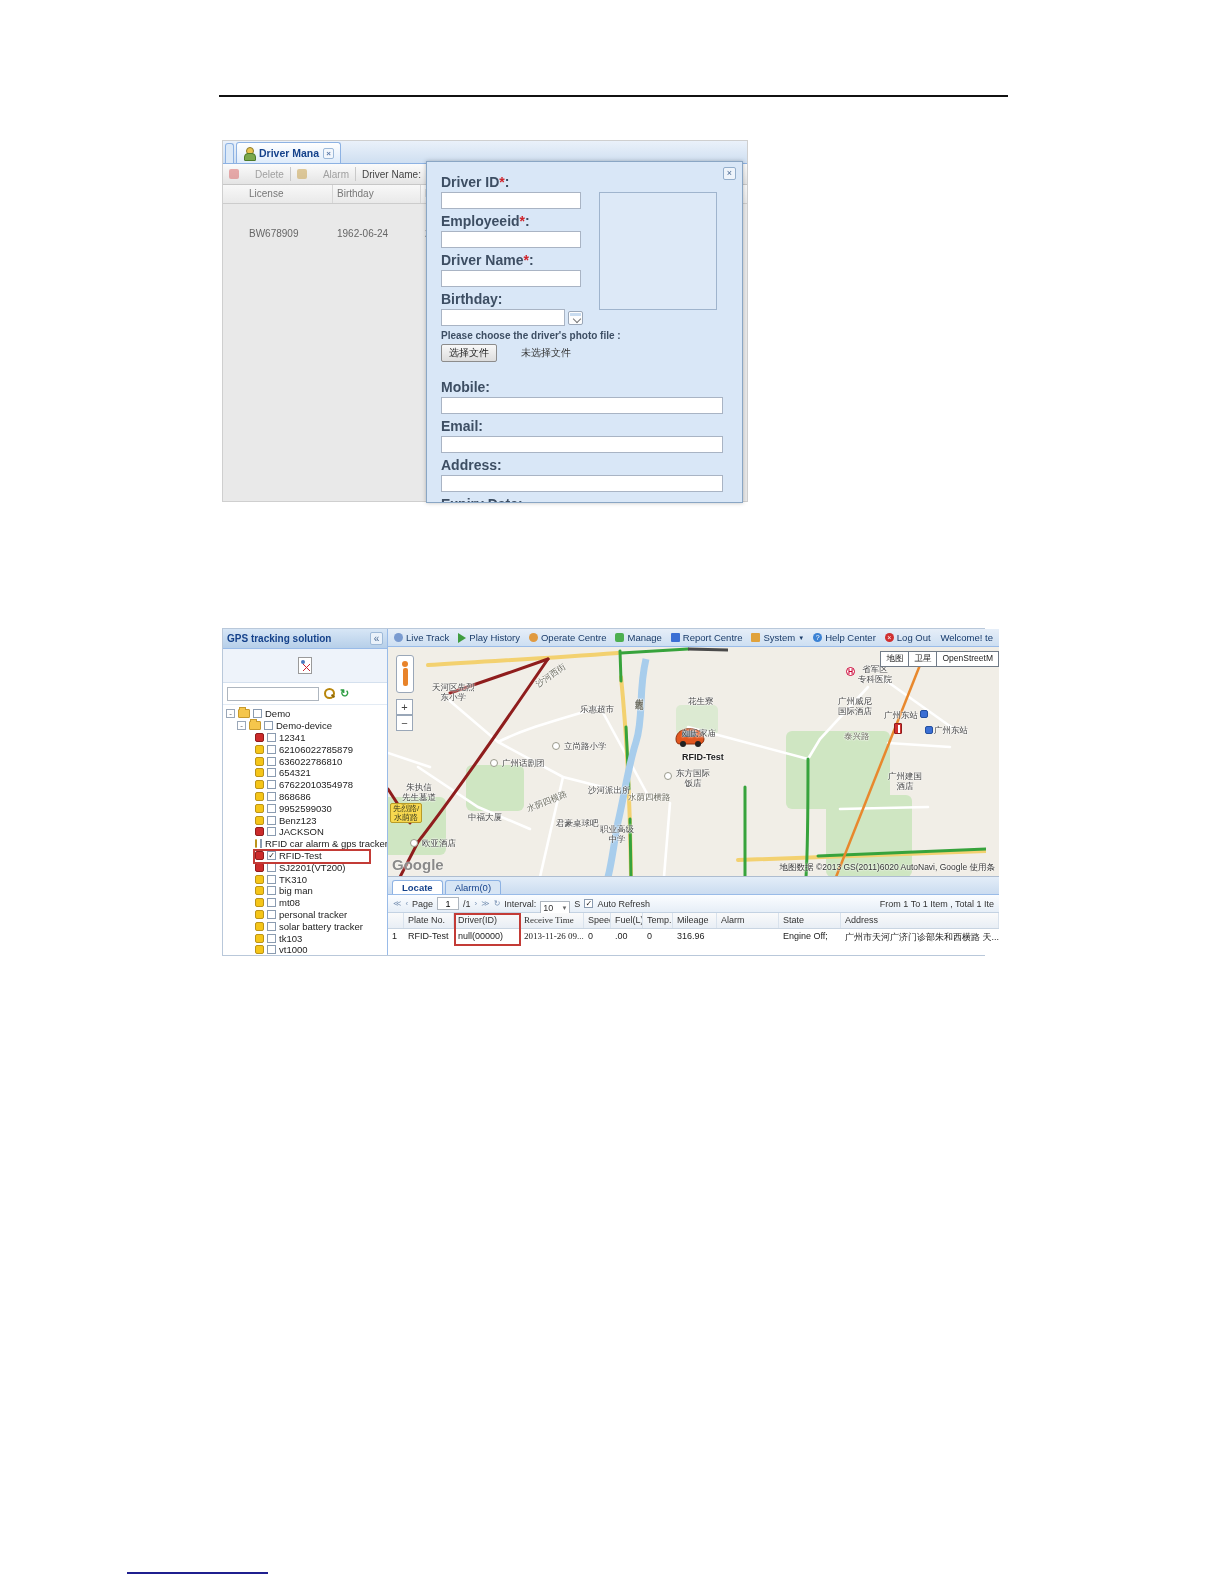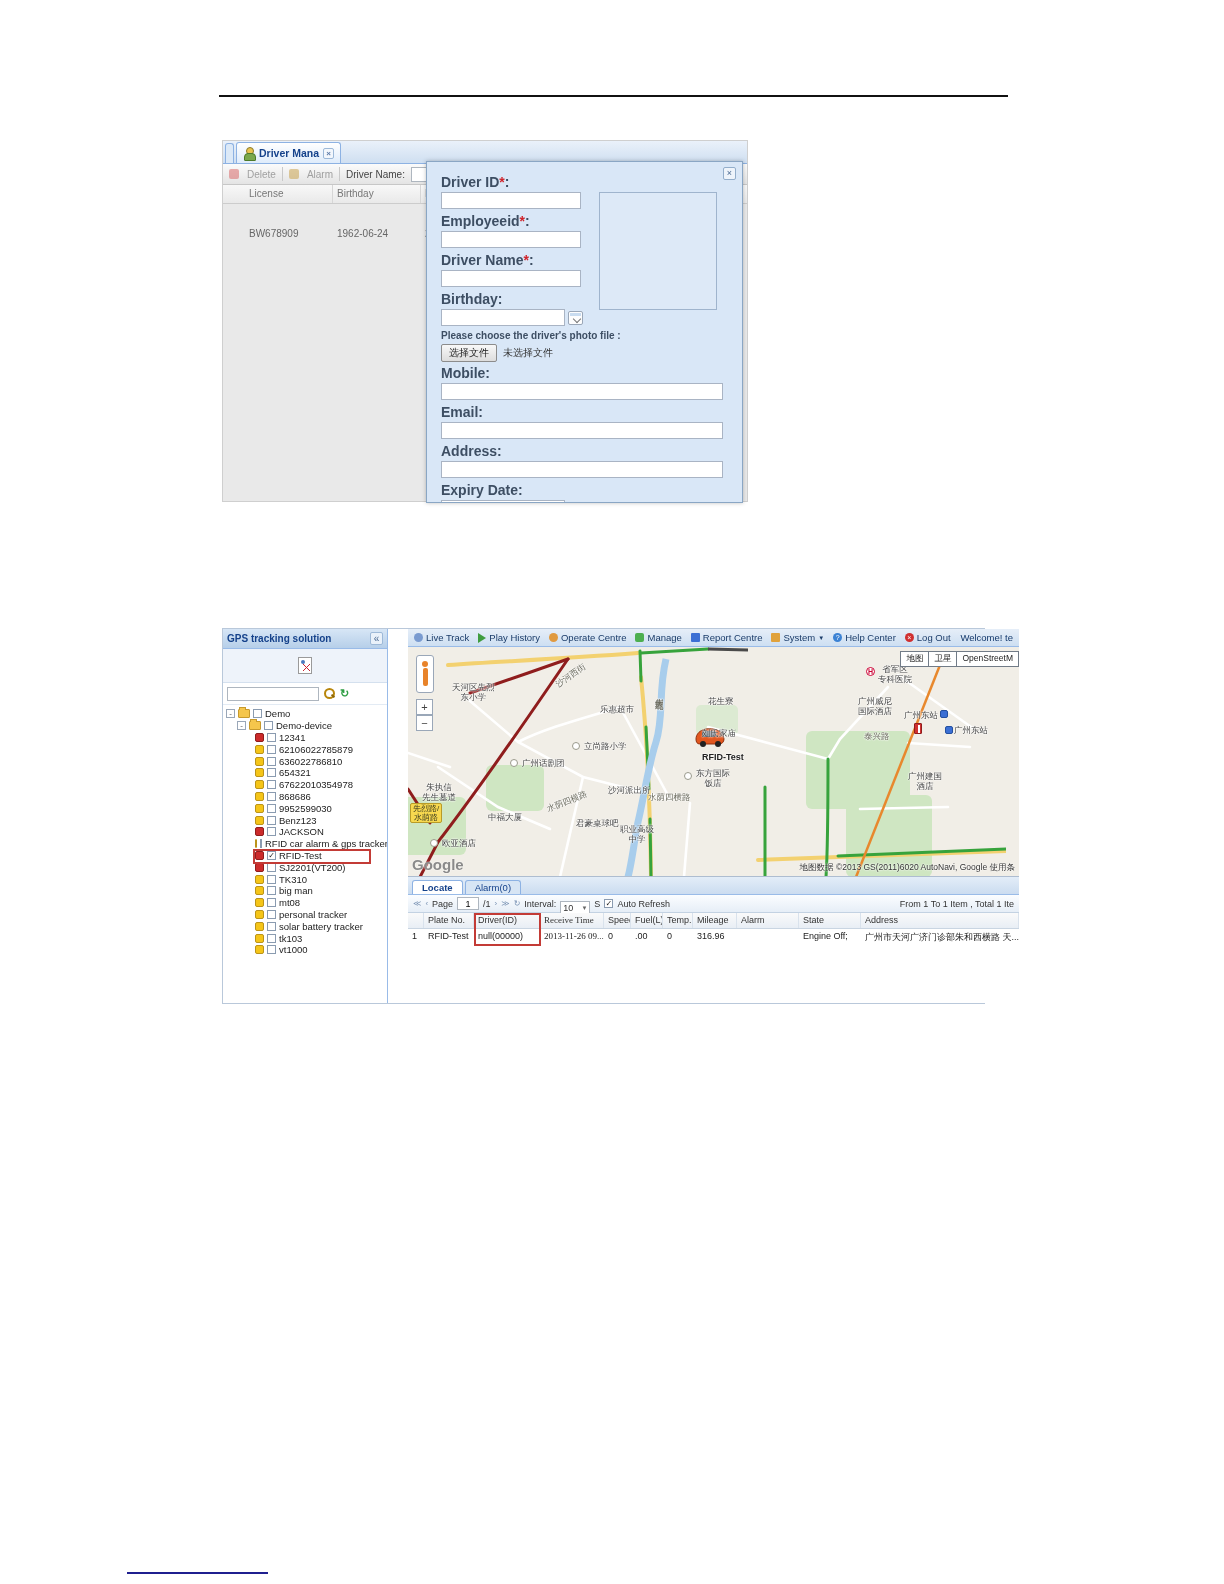--- a/index.html
+++ b/index.html
@@ -12,21 +12,21 @@
   
   .shot1 { position:absolute; left:222px; top:140px; width:526px; height:362px; background:#e9e9e9; border:1px solid #cfcfcf; }
   .tabstrip { height:23px; background:linear-gradient(#eaf1fa,#cfdff1); border-bottom:1px solid #8db2e3; display:flex; align-items:flex-end; padding-left:2px; }
   .tab-sliver { width:9px; height:20px; background:#dce9f7; border:1px solid #8db2e3; border-bottom:none; border-radius:3px 3px 0 0; }
   .tab-active { margin-left:2px; height:21px; background:linear-gradient(#ffffff,#dfecfb); border:1px solid #8db2e3; border-bottom:none; border-radius:3px 3px 0 0; display:flex; align-items:center; gap:4px; padding:0 6px; font-size:10.5px; font-weight:bold; color:#15428b; }
   .person-icon { width:12px; height:12px; display:inline-block; position:relative; }
   .person-icon::before { content:""; position:absolute; left:3px; top:0; width:6px; height:6px; border-radius:50%; background:#e8c34e; border:1px solid #8a7a2a; }
   .person-icon::after { content:""; position:absolute; left:1px; top:6px; width:10px; height:6px; border-radius:4px 4px 1px 1px; background:#7aa84c; border:1px solid #4d7a2a; }
   .tab-close { width:11px; height:11px; font-size:8px; line-height:10px; text-align:center; color:#5b7aa8; background:#f3f7fc; border:1px solid #9db9d8; border-radius:2px; }
   .shot1-toolbar { height:21px; background:linear-gradient(#fbfbfb,#e4e4e4); border-bottom:1px solid #c7c7c7; display:flex; align-items:center; gap:6px; padding:0 6px; font-size:10px; color:#a0a0a0; }
-  .tbtn { display:flex; align-items:center; gap:8px; }
+  .tbtn { display:flex; align-items:center; gap:16px; }
   .tbtn .ticon { width:10px; height:10px; border-radius:2px; opacity:.55; }
   .ticon.del { background:#d96a6a; }
   .ticon.alm { background:#c9a24e; }
   .sep { width:1px; height:14px; background:#c9c9c9; }
   .drv-label { color:#444; }
   .drv-input { width:120px; height:15px; border:1px solid #aeb6bf; background:#fff; }
   .grid-head { display:flex; height:19px; background:linear-gradient(#f8f8f8,#e9e9e9); border-bottom:1px solid #cccccc; font-size:10px; color:#777; }
   .grid-head > div { padding:3px 0 0 4px; border-right:1px solid #d6d6d6; }
   .gc1 { width:88px; margin-left:22px; }
   .gc2 { width:88px; }
@@ -42,26 +42,26 @@
   .flabel .req { color:#d0232a; }
   .finput { height:17px; border:1px solid #a9b4c4; background:#fff; display:block; }
   .w-sm { width:140px; }
   .w-wide { width:282px; }
   .cal-row { display:flex; align-items:center; gap:3px; }
   .cal-icon { width:15px; height:14px; background:#fdfdfd; border:1px solid #9aa7b8; border-radius:2px; position:relative; }
   .cal-icon::before { content:""; position:absolute; left:1px; top:1px; right:1px; height:3px; background:#c9dcf0; }
   .cal-icon::after { content:""; position:absolute; right:2px; bottom:2px; width:5px; height:5px; border-left:1px solid #777; border-bottom:1px solid #777; transform:rotate(-45deg); }
   .photo-box { position:absolute; left:172px; top:30px; width:118px; height:118px; background:#dde9f7; border:1px solid #9fb4cd; }
   .photo-prompt { font-size:10px; color:#3d4e63; font-weight:bold; margin:2px 0 3px 0; }
-  .file-row { display:flex; align-items:center; gap:6px; margin-bottom:3px; }
+  .file-row { display:flex; align-items:center; gap:24px; margin-bottom:17px; }
   .choose-btn { font-size:10px; color:#222; background:linear-gradient(#f8f8f8,#dddddd); border:1px solid #8c8c8c; border-radius:2px; padding:1px 7px; }
   .no-file { font-size:10px; color:#333; }
 
   
-  .shot2 { position:absolute; left:222px; top:628px; width:763px; height:376px; display:flex; border:1px solid #b9c8da; background:#fff; font-size:10px;gap:20px; }
+  .shot2 { position:absolute; left:222px; top:628px; width:763px; height:328px; display:flex; border:1px solid #b9c8da; background:#fff; font-size:10px; }
   .sidebar { width:165px; border-right:1px solid #99bbe8; display:flex; flex-direction:column; background:#fff; }
   .sb-head { height:20px; background:linear-gradient(#d7e6f6,#b6cfe9); border-bottom:1px solid #99bbe8; display:flex; align-items:center; justify-content:space-between; padding:0 4px; }
   .sb-title { font-size:10px; font-weight:bold; color:#15428b; }
   .sb-collapse { font-size:10px; color:#4a6a93; background:#e9f1fa; border:1px solid #9db9d8; border-radius:2px; width:13px; height:13px; line-height:11px; text-align:center; }
   .sb-logo { height:34px; display:flex; align-items:center; justify-content:center; background:#eef3fa; border-bottom:1px solid #d4e0ee; }
   .broken-img { width:14px; height:17px; background:#fff; border:1px solid #9a9a9a; position:relative; }
   .broken-img::before { content:""; position:absolute; left:2px; top:2px; width:4px; height:4px; border-radius:50%; background:#4a7ac0; }
   .broken-img::after { content:""; position:absolute; right:1px; bottom:2px; width:7px; height:7px; background:linear-gradient(45deg,transparent 45%,#c23 45%,#c23 55%,transparent 55%),linear-gradient(-45deg,transparent 45%,#c23 45%,#c23 55%,transparent 55%); }
   .sb-search { height:22px; display:flex; align-items:center; gap:5px; padding:0 4px; border-bottom:1px solid #e3ebf4; }
   .search-input { width:92px; height:14px; border:1px solid #aeb6bf; background:#fff; }

